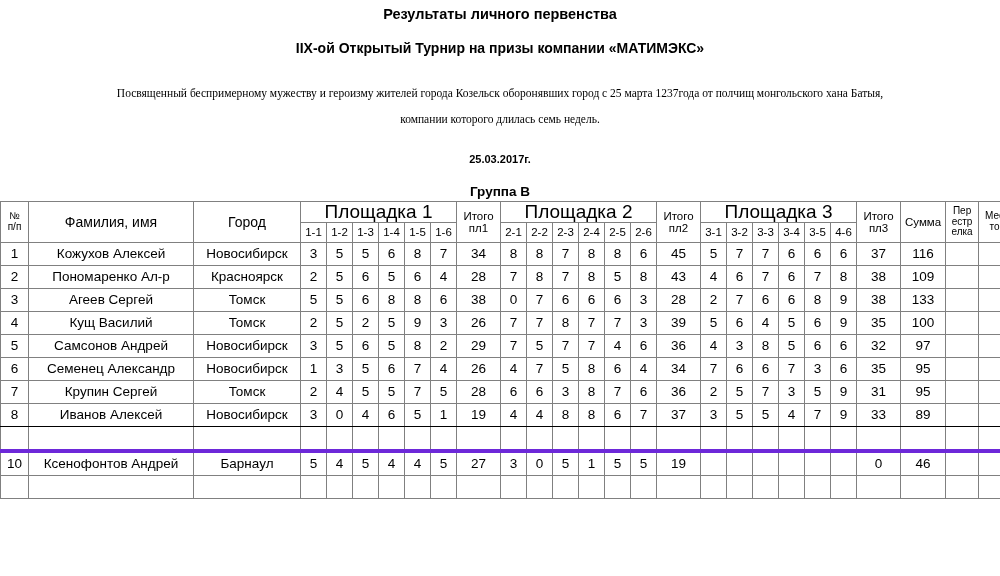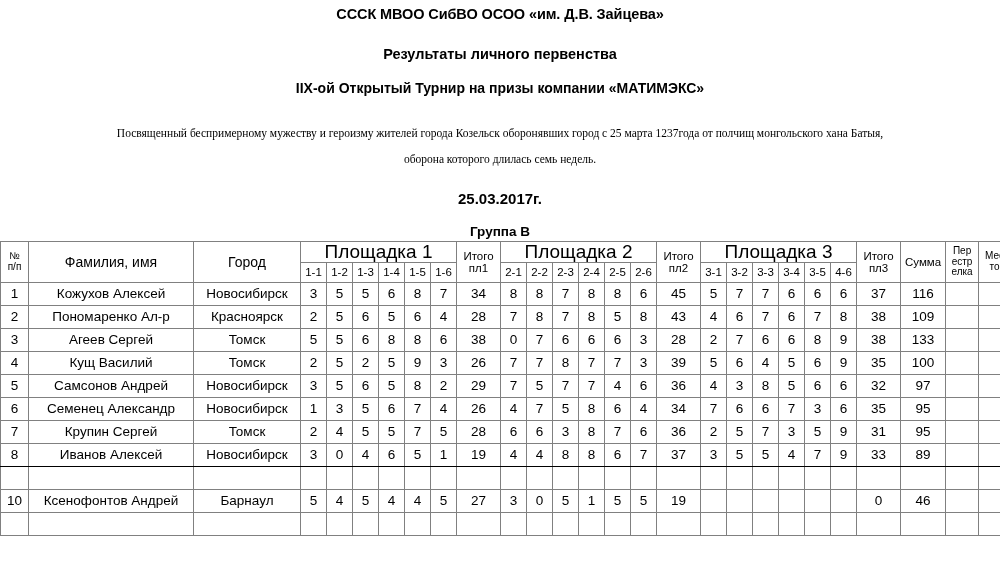--- a/index.html
+++ b/index.html
@@ -53,21 +53,21 @@
     margin-bottom: 22px;
   }
   .h-ded {
     font-family: "Liberation Serif", serif;
     font-size: 11.5px;
     font-weight: normal;
     line-height: 26px;
     margin: 0;
   }
   .h-date {
-    font-size: 15px;
+    font-size: 11px;
     font-weight: bold;
     line-height: 18px;
     margin-top: 18px;
   }
   .h-group {
     font-size: 13.5px;
     font-weight: bold;
     line-height: 18px;
     margin-top: 15px;
   }
@@ -135,46 +135,45 @@
     white-space: nowrap;
   }
   td.sum {
     font-weight: bold;
     font-size: 13.5px;
   }
   tr.blank td {
     height: 22px;
   }
   tr.r10 td {
-    border-top: 1px solid #6d28d9;
+    border-top: 4px solid #6d28d9;
     margin-left: 36px;
   }
   tr.r8 td {
     border-bottom: 1px solid #000000;
   }
   col.c-idx   { width: 28px; }
   col.c-name  { width: 165px; }
   col.c-city  { width: 107px; }
   col.c-n     { width: 26px; }
   col.c-tot   { width: 44px; }
   col.c-sum   { width: 45px; }
   col.c-per   { width: 33px; }
   col.c-mes   { width: 32px; }
 </style>
 </head>
 <body>
 
 <div class="page">
 
   <div class="headings">
-    <div class="h-org">СССК МВОО СибВО ОСОО «им. Д.В. Зайцева»</div>
     <div class="h-main">Результаты личного первенства</div>
     <div class="h-tour">IIX-ой Открытый Турнир на призы компании «МАТИМЭКС»</div>
     <div class="h-ded">Посвященный беспримерному мужеству и героизму жителей города Козельск оборонявших город с 25 марта 1237года от полчищ монгольского хана Батыя,</div>
-    <div class="h-ded">оборона которого длилась семь недель.</div>
+    <div class="h-ded">компании которого длилась семь недель.</div>
     <div class="h-date">25.03.2017г.</div>
     <div class="h-group">Группа В</div>
   </div>
 
   <table class="results">
     <colgroup>
       <col class="c-idx">
         <col class="c-name">
         <col class="c-city">
       <col class="c-n">

